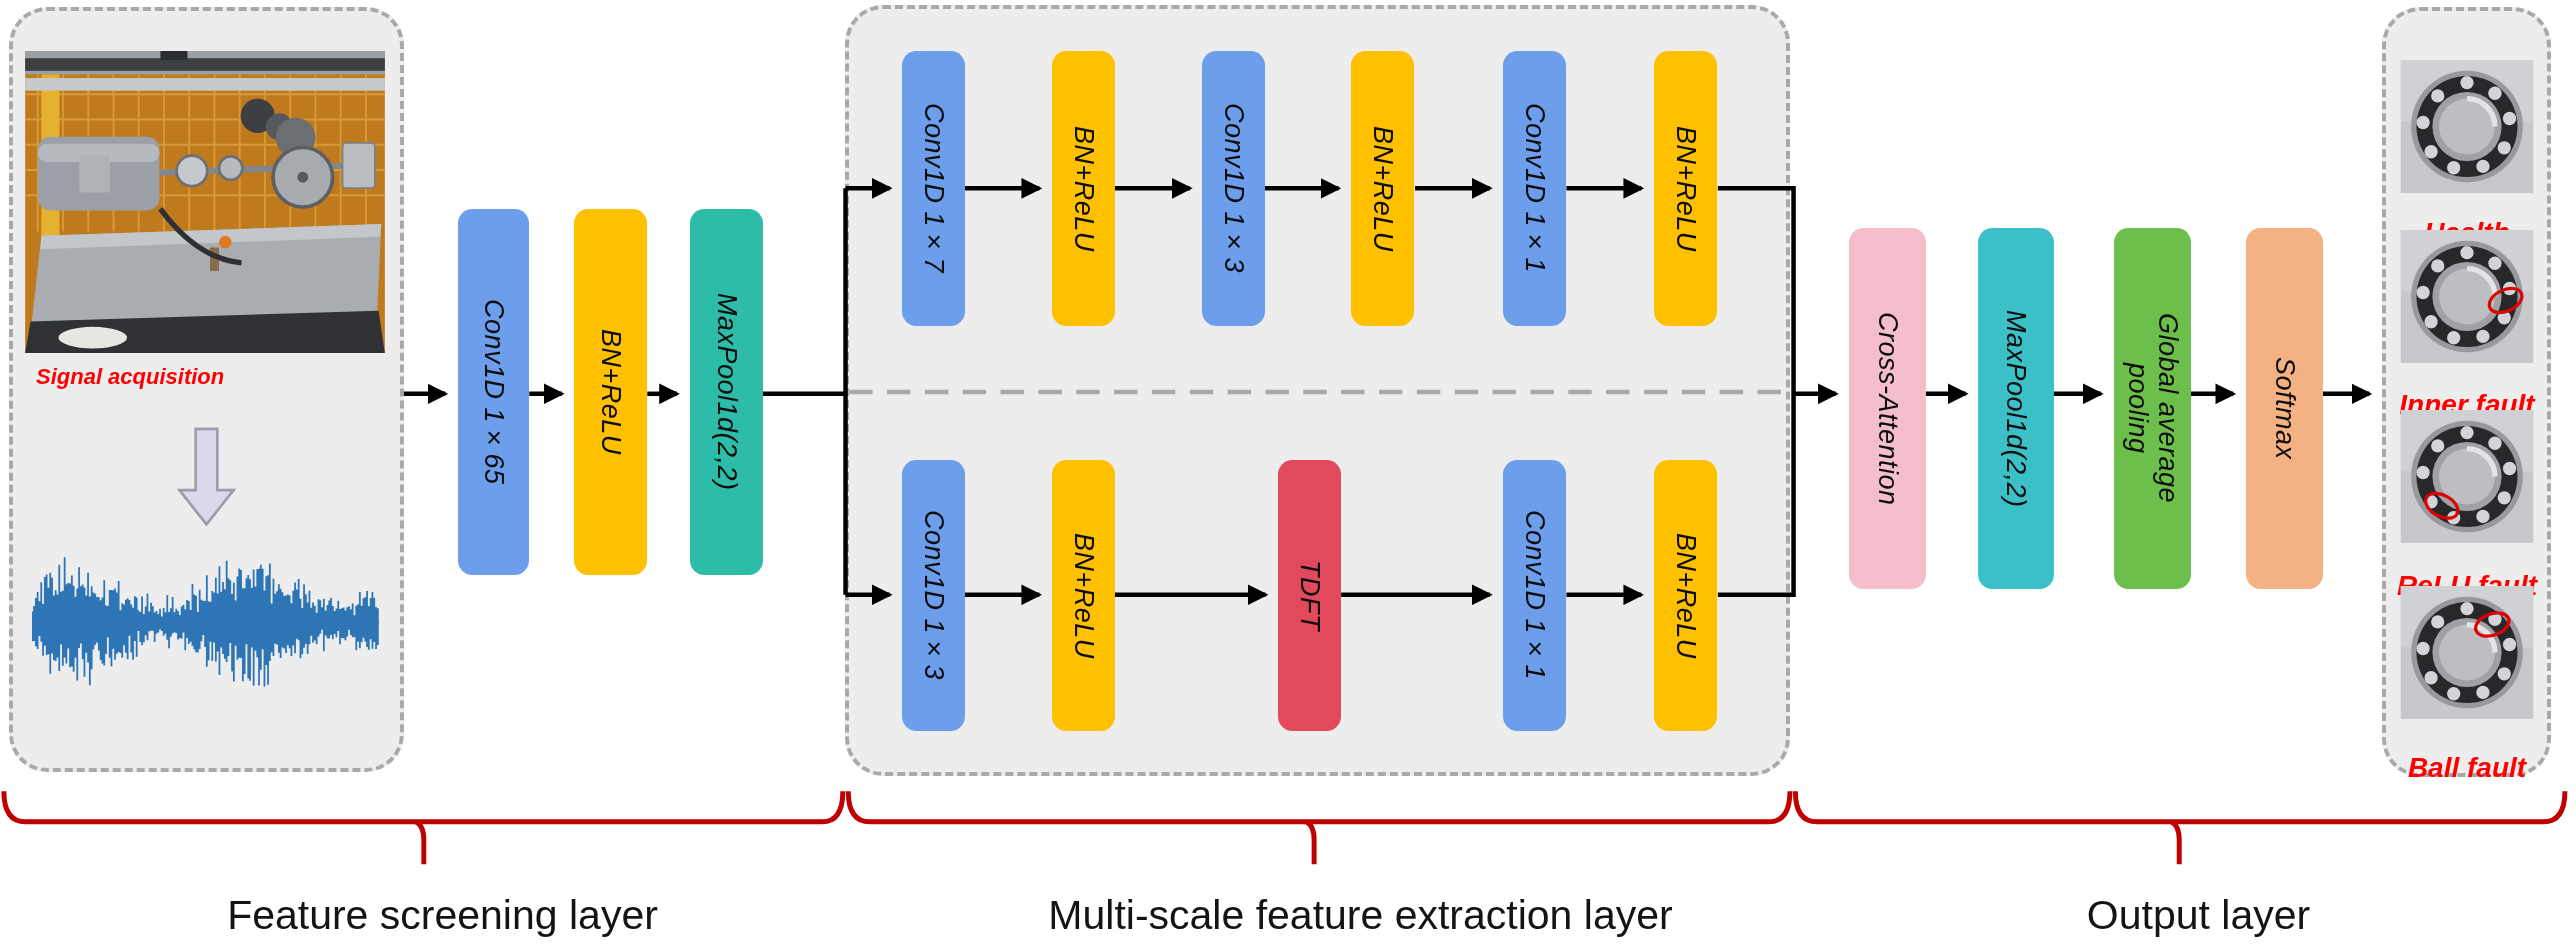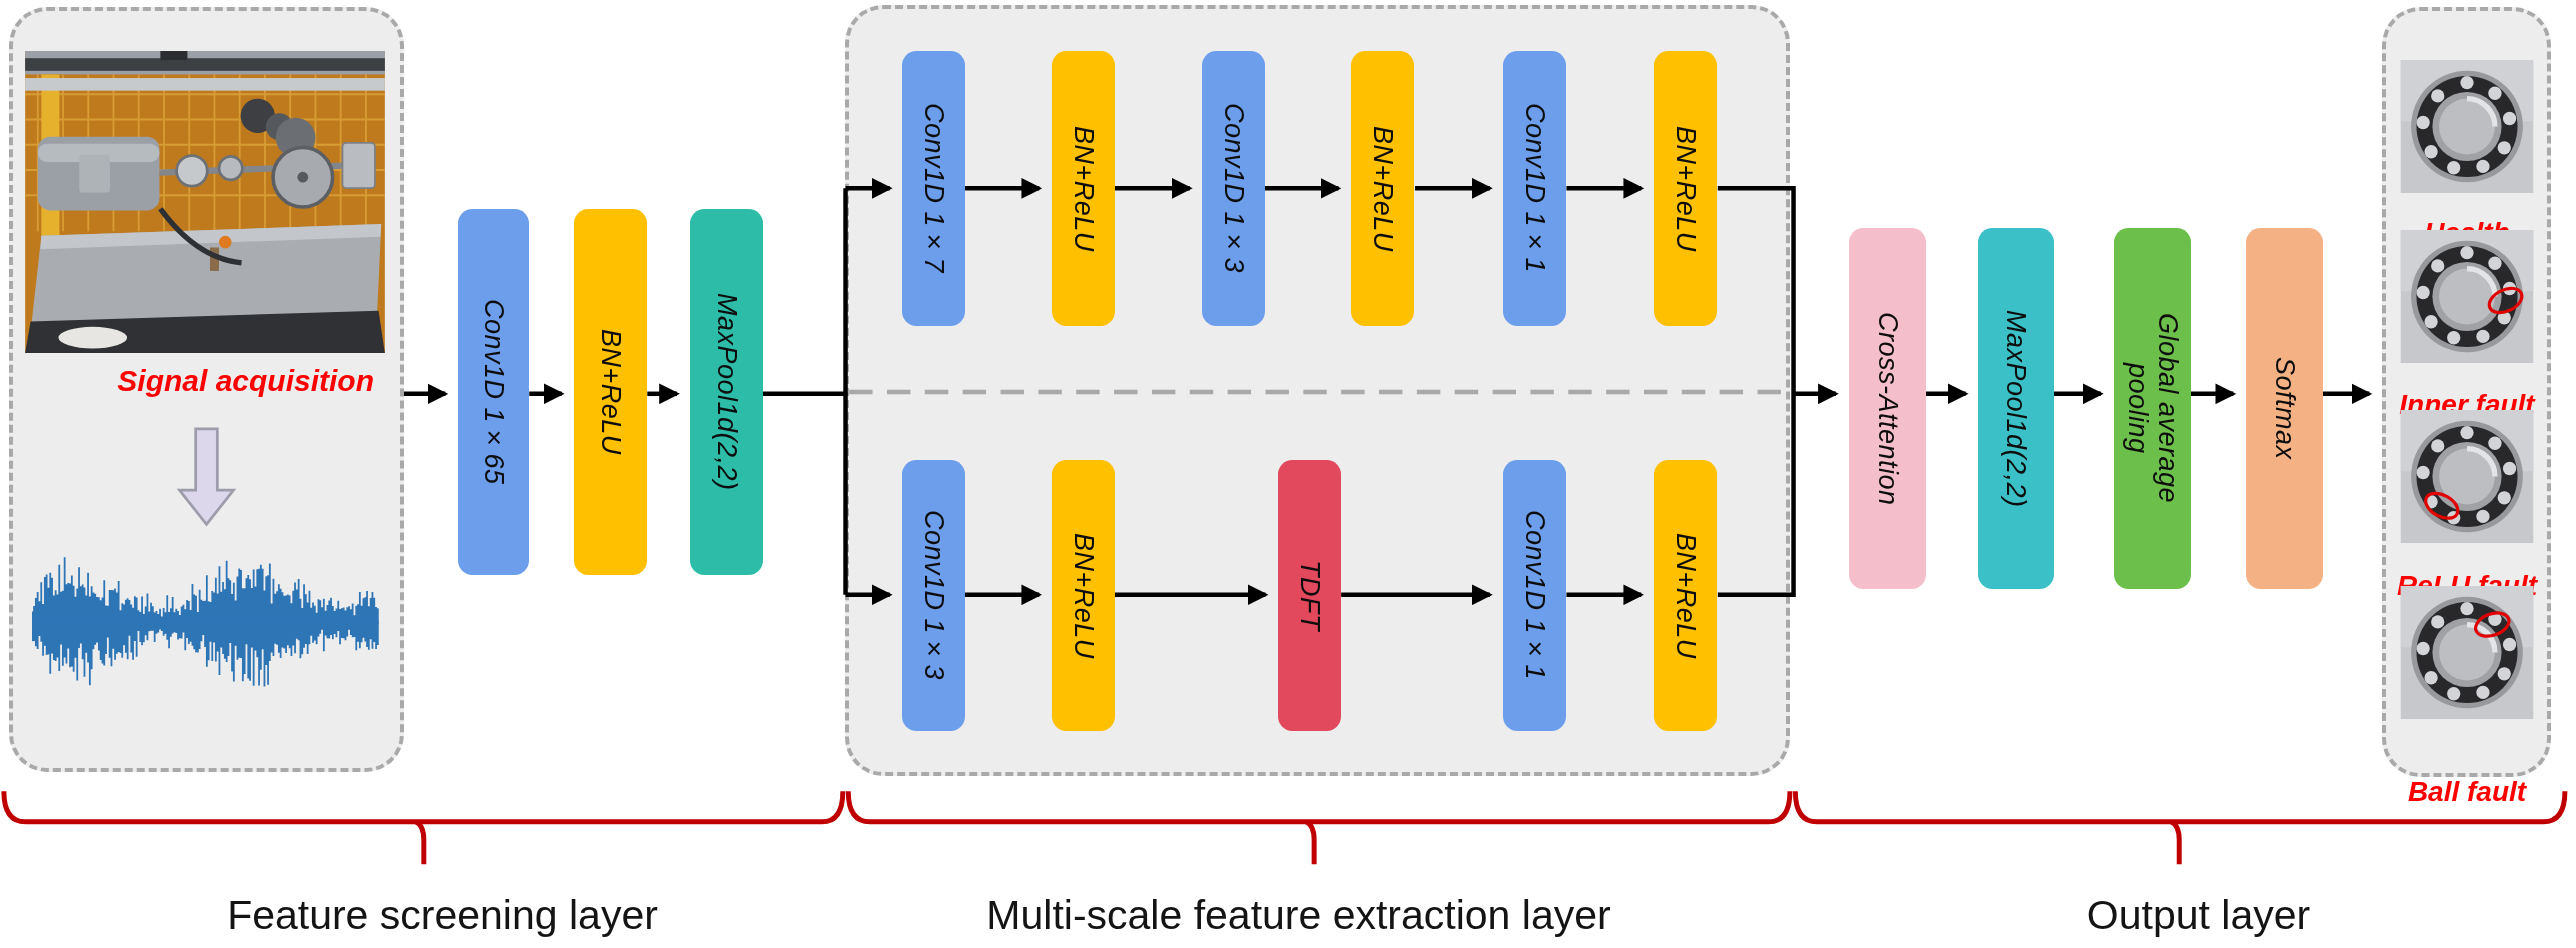--- a/index.html
+++ b/index.html
@@ -16,22 +16,22 @@
   .c-conv{background:#6d9eeb;}
   .c-bn{background:#ffc000;}
   .c-pool{background:#2cbca8;}
   .c-pool2{background:#3ac0c6;}
   .c-tdft{background:#e2495c;}
   .c-attn{background:#f5becb;}
   .c-gap{background:#6cbf4a;}
   .c-soft{background:#f4b183;}
 
   
-  .sig-caption{position:absolute;left:36px;top:364px;width:338px;text-align:right;color:#fe0000;
-               font-size:30px;font-weight:bold;font-style:italic;}
+  .sig-caption{position:absolute;left:36px;top:364px;width:338px;text-align:left;color:#fe0000;
+               font-size:22px;font-weight:bold;font-style:italic;}
   .rig{position:absolute;left:25px;top:51px;}
   .down-arrow{position:absolute;left:174px;top:427px;}
   .waveform{position:absolute;left:32px;top:537px;}
 
   
   .out-cell-img{position:absolute;left:2397px;width:140px;height:133px;}
   .out-label{position:absolute;left:2385px;width:164px;text-align:center;color:#fe0000;
              font-size:28px;font-weight:bold;font-style:italic;margin-top:30px;}
 
   
@@ -134,21 +134,21 @@
   <svg class="out-cell-img" style="top:410px" viewBox="0 0 100 100">
     <use href="#bearing"></use>
     <ellipse cx="31" cy="72" rx="13" ry="8" transform="rotate(28 31 72)" fill="none" stroke="#e00000" stroke-width="2.4"></ellipse>
   </svg>
   <div class="out-label" style="top:540px">ReLU fault</div>
 
   <svg class="out-cell-img" style="top:586px" viewBox="0 0 100 100">
     <use href="#bearing"></use>
     <ellipse cx="69" cy="29" rx="13" ry="8" transform="rotate(-20 69 29)" fill="none" stroke="#e00000" stroke-width="2.4"></ellipse>
   </svg>
-  <div class="out-label" style="top:746px">Ball fault</div>
+  <div class="out-label" style="top:722px">Ball fault</div>
 
   <svg id="wires" width="2576" height="948" viewBox="0 0 2858 1052">
     <defs>
       <marker id="ah" viewBox="0 0 10 10" refX="8.6" refY="5" markerWidth="4.6" markerHeight="4.6" orient="auto-start-reverse">
         <path d="M0 0 L10 5 L0 10 z" fill="#000"></path>
       </marker>
     </defs>
 
     <path d="M942 435 H1980" stroke="#a9a9a9" stroke-width="5" stroke-dasharray="26 16" fill="none"></path>
 
@@ -243,17 +243,17 @@
     </div>
   <div class="block c-gap zblock" style="left:2114px;top:228px;width:77px;height:361px">
     <span class="vtext">Global average
 pooling</span>
     </div>
   <div class="block c-soft zblock" style="left:2246px;top:228px;width:77px;height:361px">
     <span class="vtext">Softmax</span>
     </div>
 
   <div class="sec-label" style="left:0px">Feature screening layer</div>
-  <div class="sec-label" style="left:856px">Multi-scale feature extraction layer</div>
+  <div class="sec-label" style="left:918px">Multi-scale feature extraction layer</div>
   <div class="sec-label" style="left:1756px">Output layer</div>
 
 </div>
 
 
 </body></html>

